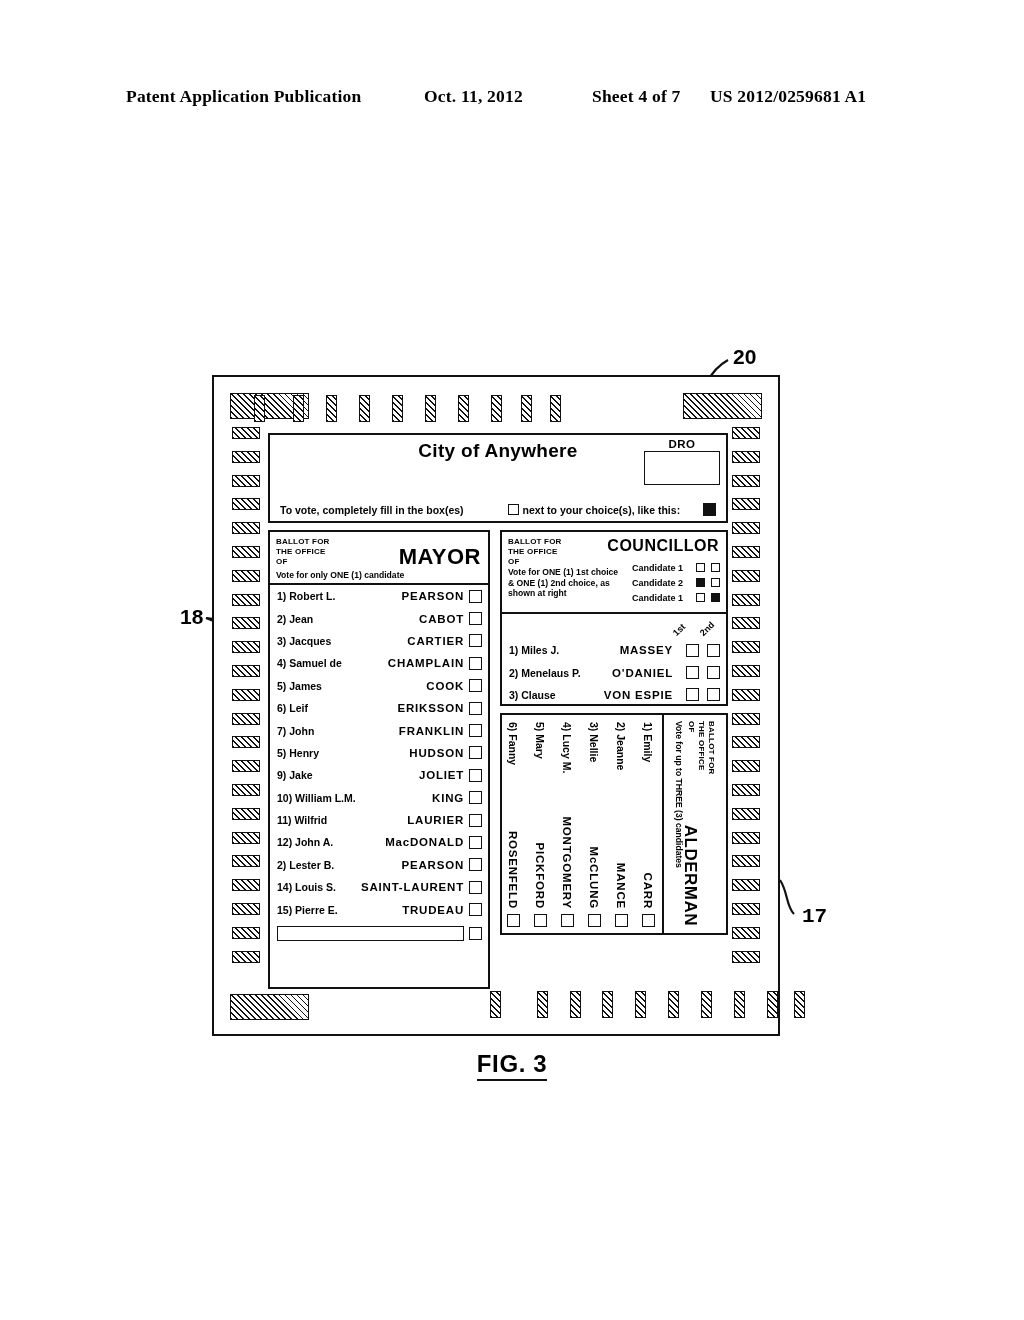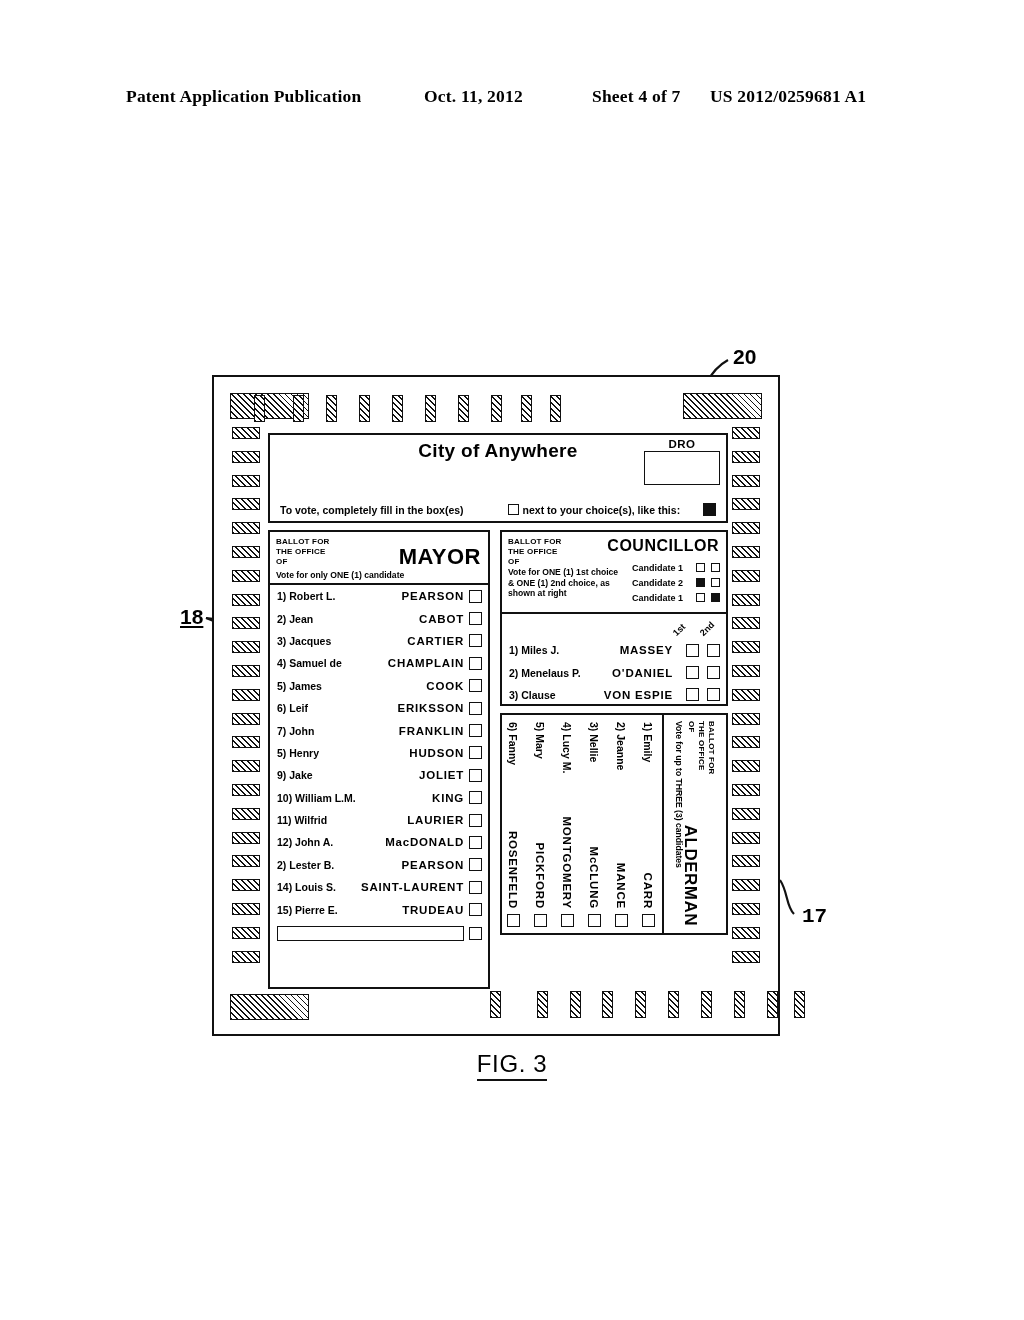--- a/index.html
+++ b/index.html
@@ -171,26 +171,26 @@
     position:relative;display:flex;align-items:center;
     height:27px;padding:0 6px 0 7px;box-sizing:border-box;
   }
 
   
   .ref{
     position:absolute;font-family:"Liberation Sans", sans-serif;
     font-weight:bold;font-size:21px;
   }
   .ref-20{left:733px;top:345px;}
-  .ref-18{left:180px;top:605px;text-decoration:underline;}
+  .ref-18{left:180px;top:605px;}
   .ref-17{left:802px;top:905px;font-family:Liberation Mono, monospace;}
 
   .fig-label{
     position:absolute;left:0;top:1050px;width:1024px;text-align:center;
-    font-size:24px;font-weight:normal;letter-spacing:.6px;
+    font-size:24px;font-weight:bold;letter-spacing:.6px;
   }
   .fig-label span{border-bottom:2.5px solid #111;padding-bottom:2px;}
 
   svg.leader{position:absolute;left:0;top:0;width:1024px;height:1320px;
     pointer-events:none;overflow:visible;}
 </style>
 </head>
 <body>
 
 <div class="pub-header">

